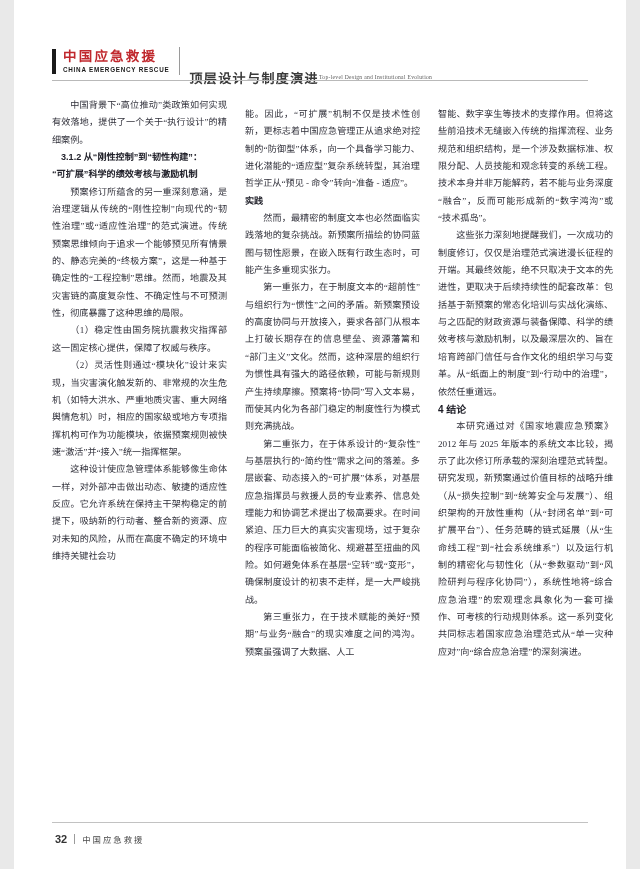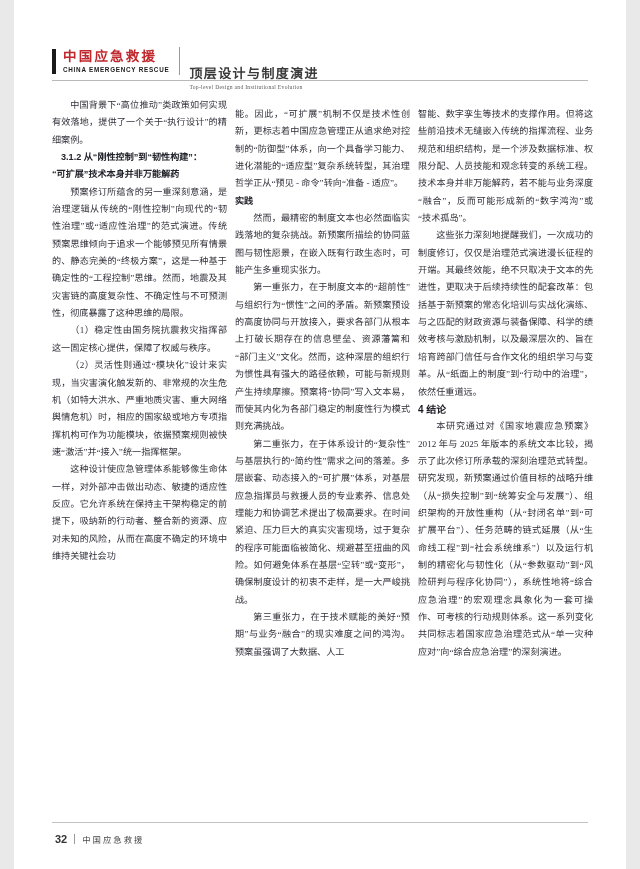--- a/index.html
+++ b/index.html
@@ -60,21 +60,20 @@
   }
   .runhead-sep {
     width: 1px;
     align-self: stretch;
     background: #9a9a9a;
     margin: 3px 9px 3px 10px;
     flex: 0 0 auto;
   }
   .section-block {
     display: flex;
-    flex-direction: column;
     justify-content: space-between;
     flex: 0 0 auto;
     margin-top: 36px;
   }
   .section-cn {
     font-family: "Liberation Serif", "DejaVu Serif", serif;
     font-weight: bold;
     font-size: 13px;
     letter-spacing: 1.4px;
     color: #3a3a3a;
@@ -98,21 +97,21 @@
   }
 
   
   .columns {
     position: absolute;
     left: 38px;
     top: 97px;
     width: 564px;
     height: 690px;
     display: flex;
-    gap: 8px;
+    gap: 18px;
   }
   .col {
     width: 175px;
     flex: 0 0 175px;
   }
 
   p.body {
     margin: 0;
     font-size: 9.1px;
     line-height: 17.35px;
@@ -200,21 +199,21 @@
       <div class="section-en">Top-level Design and Institutional Evolution</div>
     </div>
   </div>
   <div class="runhead-rule"></div>
 
   <div class="columns">
 
     <div class="col">
       <p class="body">中国背景下“高位推动”类政策如何实现有效落地，提供了一个关于“执行设计”的精细案例。</p>
       <h3 class="heading">3.1.2 从“刚性控制”到“韧性构建”：</h3>
-      <h3 class="heading" style="text-indent:0">“可扩展”技术本身并非万能解药</h3>
+      <h3 class="heading" style="text-indent:0">“可扩展”科学的绩效考核与激励机制</h3>
       <p class="body">预案修订所蕴含的另一重深刻意涵，是治理逻辑从传统的“刚性控制”向现代的“韧性治理”或“适应性治理”的范式演进。传统预案思维倾向于追求一个能够预见所有情景的、静态完美的“终极方案”，这是一种基于确定性的“工程控制”思维。然而，地震及其灾害链的高度复杂性、不确定性与不可预测性，彻底暴露了这种思维的局限。</p>
       <p class="body">（1）稳定性由国务院抗震救灾指挥部这一固定核心提供，保障了权威与秩序。</p>
       <p class="body">（2）灵活性则通过“模块化”设计来实现，当灾害演化触发新的、非常规的次生危机（如特大洪水、严重地质灾害、重大网络舆情危机）时，相应的国家级或地方专项指挥机构可作为功能模块，依据预案规则被快速“激活”并“接入”统一指挥框架。</p>
       <p class="body">这种设计使应急管理体系能够像生命体一样，对外部冲击做出动态、敏捷的适应性反应。它允许系统在保持主干架构稳定的前提下，吸纳新的行动者、整合新的资源、应对未知的风险，从而在高度不确定的环境中维持关键社会功</p>
     </div>
 
     <div class="col">
       <p class="body noindent">能。因此，“可扩展”机制不仅是技术性创新，更标志着中国应急管理正从追求绝对控制的“防御型”体系，向一个具备学习能力、进化潜能的“适应型”复杂系统转型，其治理哲学正从“预见 - 命令”转向“准备 - 适应”。</p>
       <h3 class="heading" style="text-indent:0">实践</h3>
       <p class="body">然而，最精密的制度文本也必然面临实践落地的复杂挑战。新预案所描绘的协同蓝图与韧性愿景，在嵌入既有行政生态时，可能产生多重现实张力。</p>

